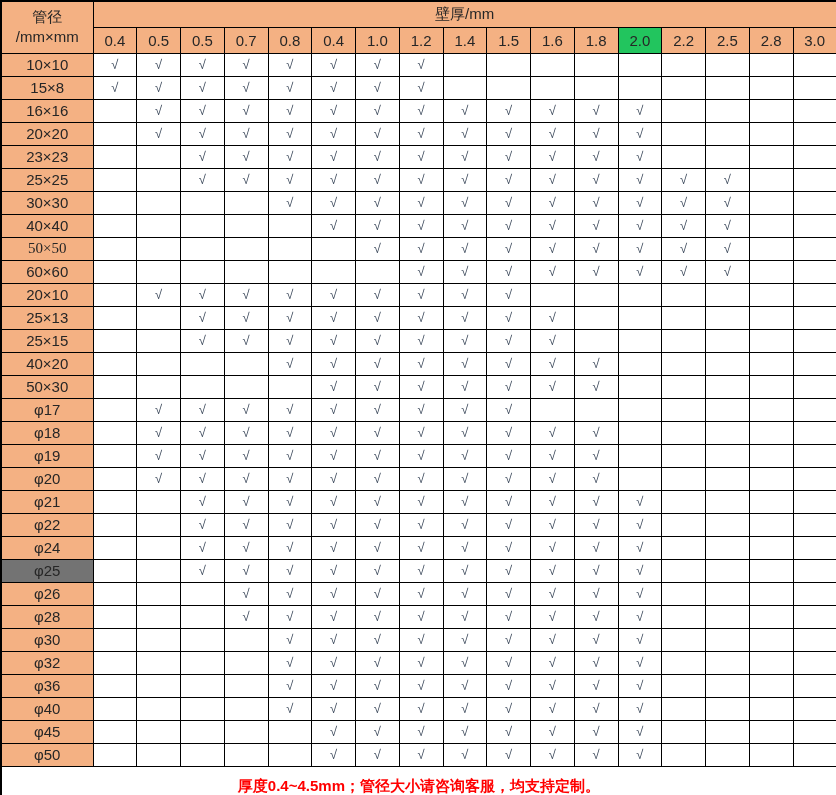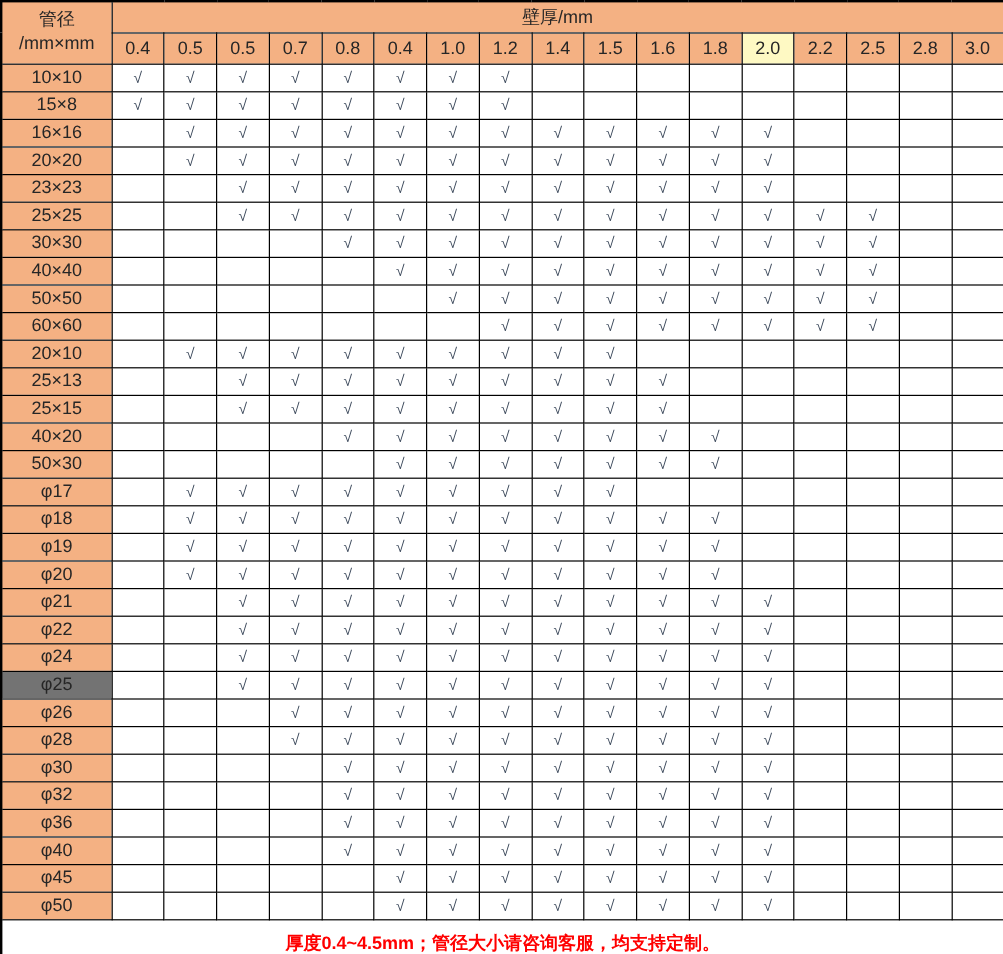--- a/index.html
+++ b/index.html
@@ -94,21 +94,21 @@
           <th class="hdr" style="background: rgb(244, 177, 131);">0.5</th>
           <th class="hdr" style="background: rgb(244, 177, 131);">0.7</th>
           <th class="hdr" style="background: rgb(244, 177, 131);">0.8</th>
           <th class="hdr" style="background: rgb(244, 177, 131);">0.4</th>
           <th class="hdr" style="background: rgb(244, 177, 131);">1.0</th>
           <th class="hdr" style="background: rgb(244, 177, 131);">1.2</th>
           <th class="hdr" style="background: rgb(244, 177, 131);">1.4</th>
           <th class="hdr" style="background: rgb(244, 177, 131); margin-top: 29px;">1.5</th>
           <th class="hdr" style="background: rgb(244, 177, 131);">1.6</th>
           <th class="hdr" style="background: rgb(244, 177, 131);">1.8</th>
-          <th class="hdr" style="background: #fef9c3;">2.0</th>
+          <th class="hdr" style="background: #22c55e;">2.0</th>
           <th class="hdr" style="background: rgb(244, 177, 131);">2.2</th>
           <th class="hdr" style="background: rgb(244, 177, 131);">2.5</th>
           <th class="hdr" style="background: rgb(244, 177, 131);">2.8</th>
           <th class="hdr" style="background: rgb(244, 177, 131);">3.0</th>
         </tr>
     </thead>
     <tbody id="table-body">
         <tr class="data-row">
           <td class="row-label" style="background: rgb(244, 177, 131);">10×10</td>
           <td class="cell" style="color: rgb(61, 74, 92);">√</td>
@@ -263,21 +263,21 @@
           <td class="cell" style="color: rgb(61, 74, 92);">√</td>
           <td class="cell" style="color: rgb(61, 74, 92);">√</td>
           <td class="cell" style="color: rgb(61, 74, 92);">√</td>
           <td class="cell" style="color: rgb(61, 74, 92);">√</td>
           <td class="cell" style="color: rgb(61, 74, 92);">√</td>
           <td class="cell" style="color: rgb(61, 74, 92);">√</td>
           <td class="cell" style="color: rgb(61, 74, 92);"></td>
           <td class="cell" style="color: rgb(61, 74, 92);"></td>
         </tr>
         <tr class="data-row">
-          <td class="row-label" style="background: rgb(244, 177, 131);">50×50</td>
+          <td class="row-label" style="background: rgb(244, 177, 131); font-family: Liberation Serif, serif;">50×50</td>
           <td class="cell" style="color: rgb(61, 74, 92);"></td>
           <td class="cell" style="color: rgb(61, 74, 92);"></td>
           <td class="cell" style="color: rgb(61, 74, 92);"></td>
           <td class="cell" style="color: rgb(61, 74, 92);"></td>
           <td class="cell" style="color: rgb(61, 74, 92);"></td>
           <td class="cell" style="color: rgb(61, 74, 92);"></td>
           <td class="cell" style="color: rgb(61, 74, 92);">√</td>
           <td class="cell" style="color: rgb(61, 74, 92);">√</td>
           <td class="cell" style="color: rgb(61, 74, 92);">√</td>
           <td class="cell" style="color: rgb(61, 74, 92);">√</td>

